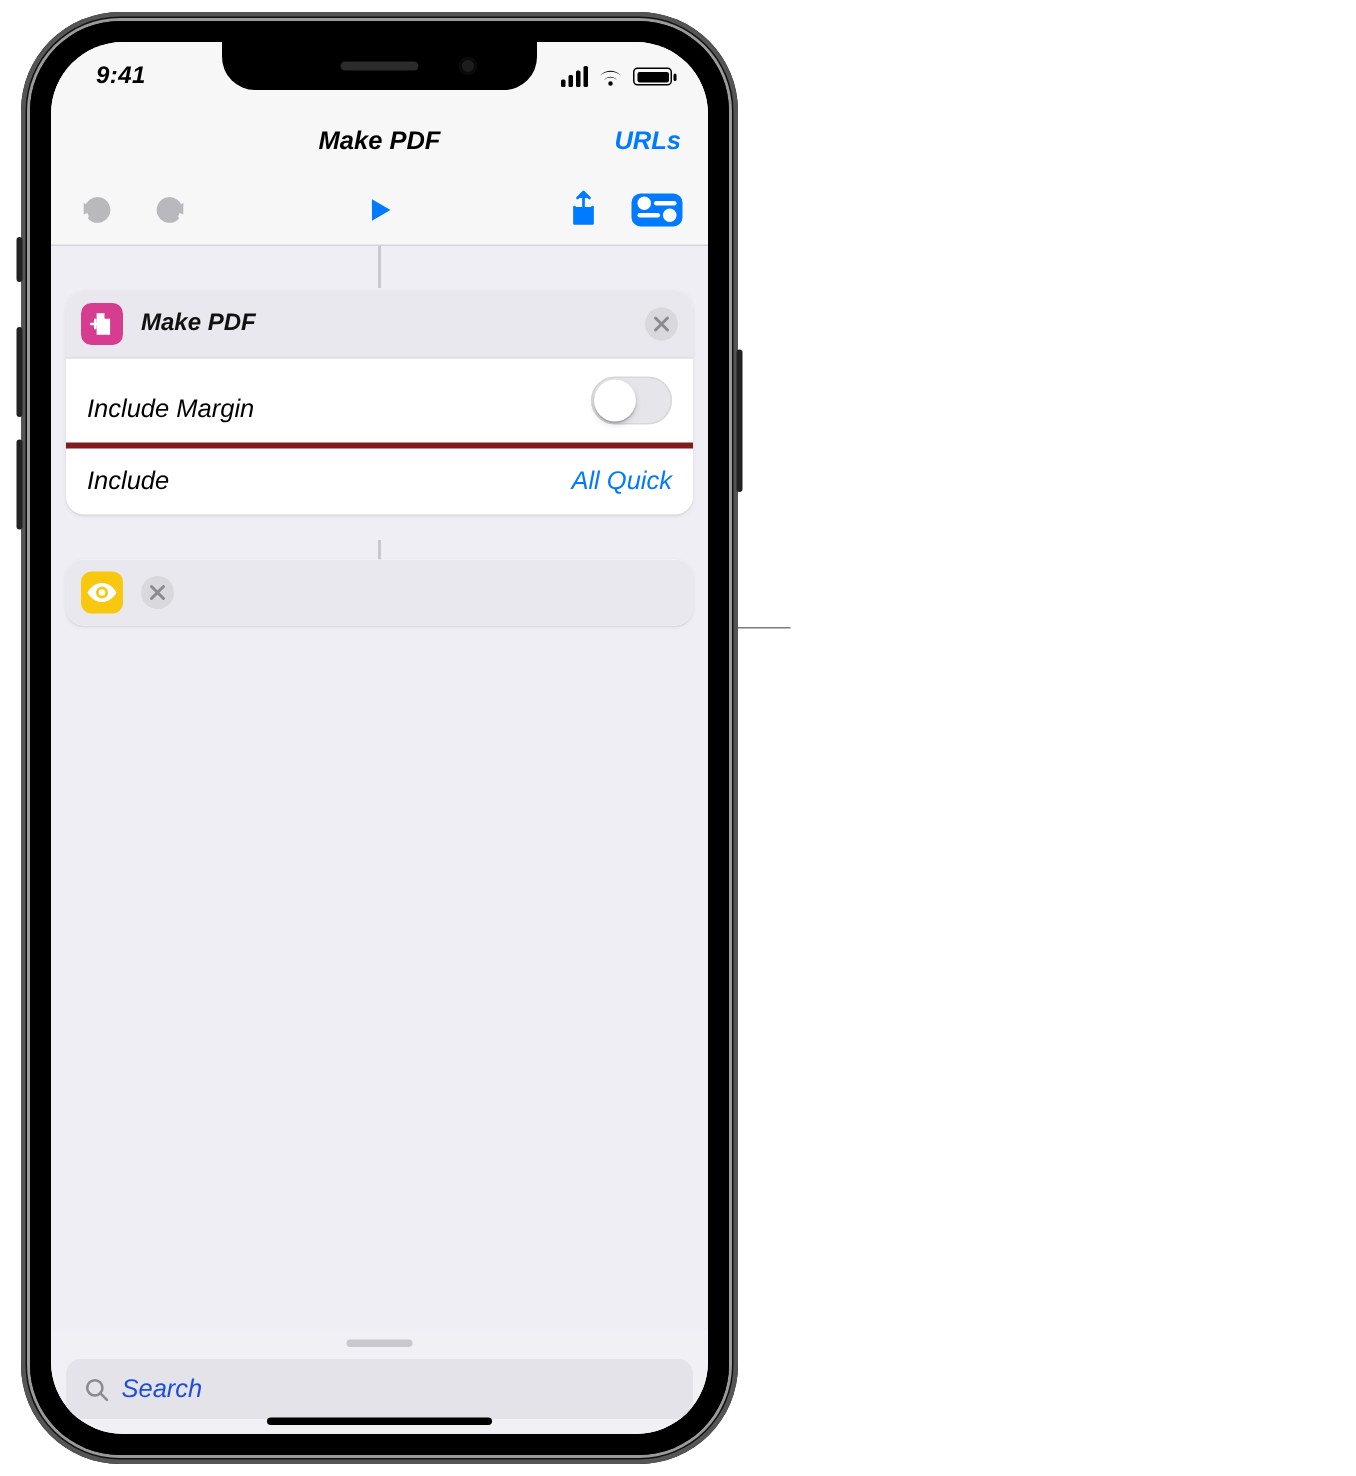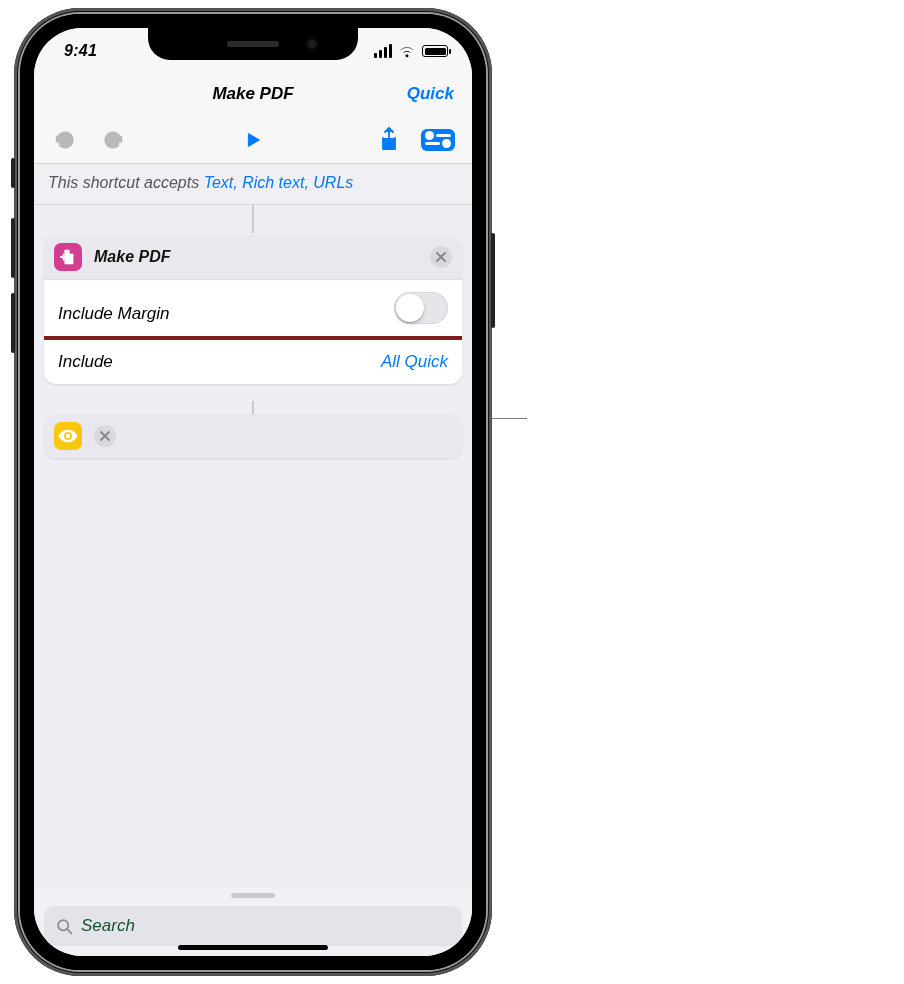--- a/index.html
+++ b/index.html
@@ -268,21 +268,21 @@
     padding: 6px 10px 10px;
     background:#f1f0f5;
   }
   .grabber{
     width:44px; height:5px; border-radius:3px; background:#c9c8ce;
     margin: 0 auto 8px;
   }
   .search {
     height:40px; border-radius:10px; background:#e4e3e9;
     display:flex; align-items:center; gap:8px; padding:0 12px;
-    color:#14532d; font-size:17px;
+    color:#1d4ed8; font-size:17px;
   }
   .search svg{display:block}
 
   
   .home-ind{
     position:absolute; bottom:6px; left:50%; transform:translateX(-50%);
     width:150px; height:5px; border-radius:3px; background:#000; z-index:60;
   }
 
   
@@ -328,21 +328,21 @@
                 </svg>
             </span>
             <span class="battery">
                 <span class="fill"></span>
               </span>
           </span>
         </div>
 
         <div class="navbar">
           <span class="nav-title">Make PDF</span>
-          <span class="nav-done">Quick</span>
+          <span class="nav-done">URLs</span>
         </div>
 
         <div class="toolbar">
           <span class="tb-btn tb-undo disabled">
             <span>
               <svg width="26" height="26" viewBox="0 0 24 24">
                   <path fill="none" stroke="#b9b8bd" stroke-width="1.8" stroke-linecap="round" d="M5 12a7 7 0 1 1 2.1 5"></path>
                   <path fill="#b9b8bd" d="M4 8.5 4 14l5.2-2.2Z"></path>
                 </svg>
             </span>
@@ -370,23 +370,20 @@
             </span>
           </span>
           <span class="tb-btn tb-set">
             <span class="toggles-ic">
               <span class="bar1"></span>
                 <span class="bar2"></span>
             </span>
           </span>
         </div>
 
-        <div class="accepts">
-          <span>This shortcut accepts </span><span class="link">Text, Rich text, URLs</span>
-        </div>
 
         <div class="content-area">
           <div class="editor">
             <div class="flow-top"></div>
 
             <div class="card">
               <div class="card-head">
                 <span class="action-ic ic-pdf">
                   <svg width="18" height="18" viewBox="0 0 20 20">
                       <path fill="#fff" d="M6 2h6l4 4v12H6Zm6 0v4h4"></path>

